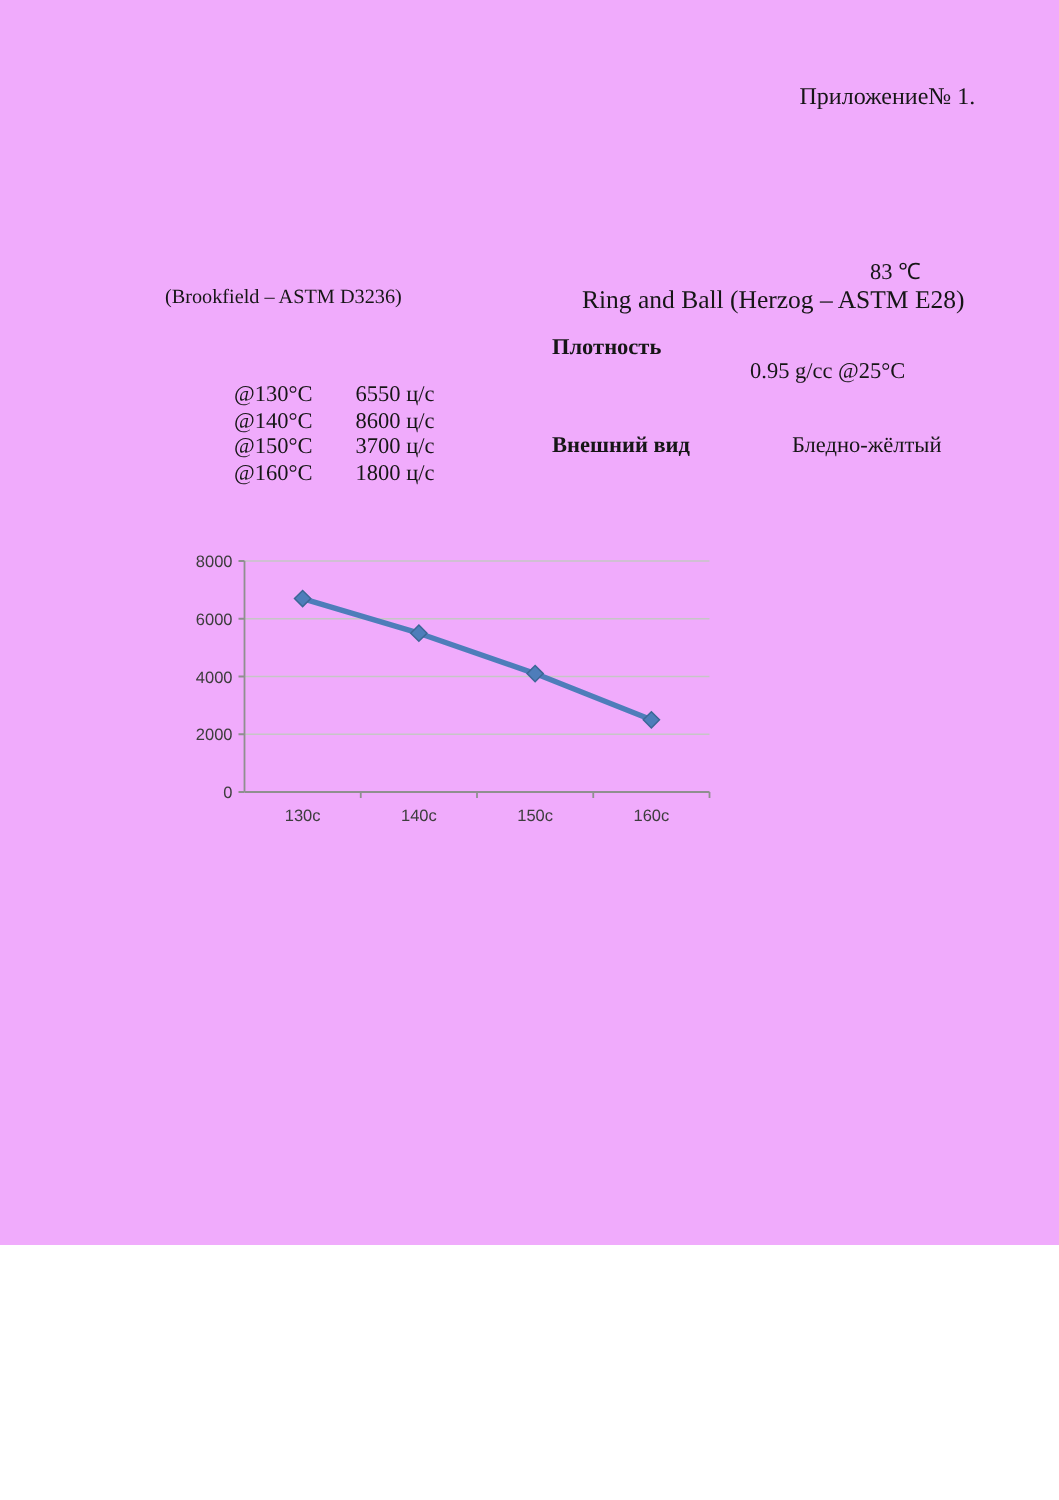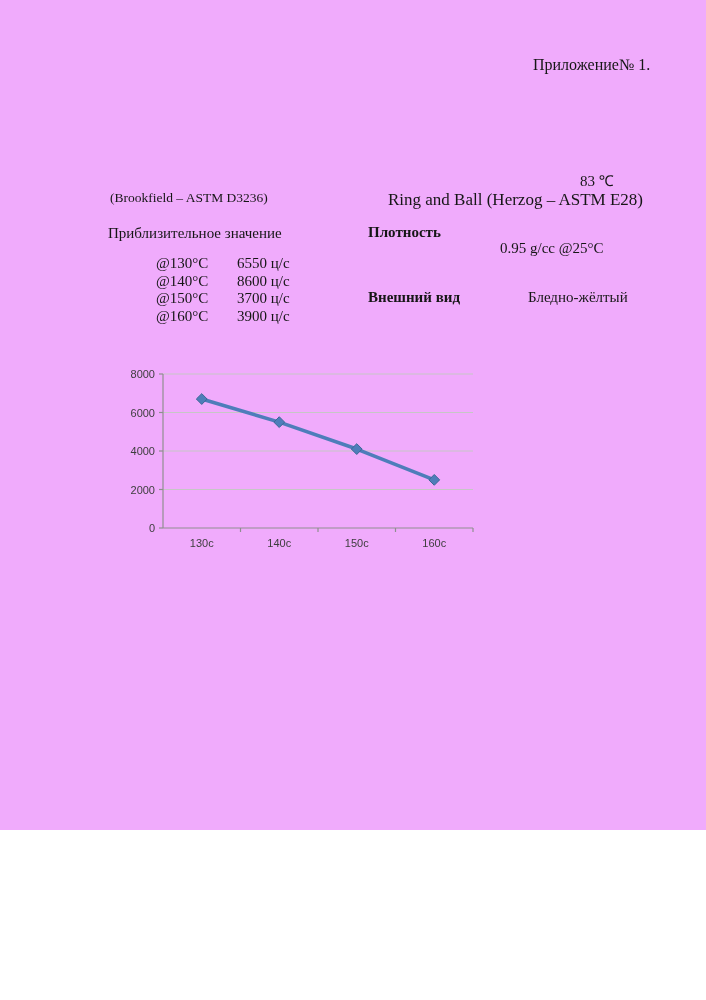--- a/index.html
+++ b/index.html
@@ -42,38 +42,37 @@
 </style>
 </head>
 <body>
 
 <div class="page">
 
   <div class="abs appendix">Приложение№ 1.</div>
 
 
   <div class="abs visc-method">(Brookfield – ASTM D3236)</div>
-  <div class="abs approx-label">Приблизительное значение</div>
 
   <div class="abs visc-table">
     <div class="visc-row">
       <span class="temp">@130°C</span>
       <span class="val">6550 ц/с</span>
     </div>
     <div class="visc-row">
       <span class="temp">@140°C</span>
       <span class="val">8600 ц/с</span>
     </div>
     <div class="visc-row">
       <span class="temp">@150°C</span>
       <span class="val">3700 ц/с</span>
     </div>
     <div class="visc-row">
       <span class="temp">@160°C</span>
-      <span class="val">3900 ц/с</span>
+      <span class="val">1800 ц/с</span>
     </div>
   </div>
 
   <div class="abs soft-value">83 ℃</div>
   <div class="abs soft-method">Ring and Ball (Herzog – ASTM E28)</div>
 
   <div class="abs dens-label b">Плотность</div>
   <div class="abs dens-value">0.95 g/cc @25°C</div>
 
   <div class="abs appear-label b">Внешний вид</div>

